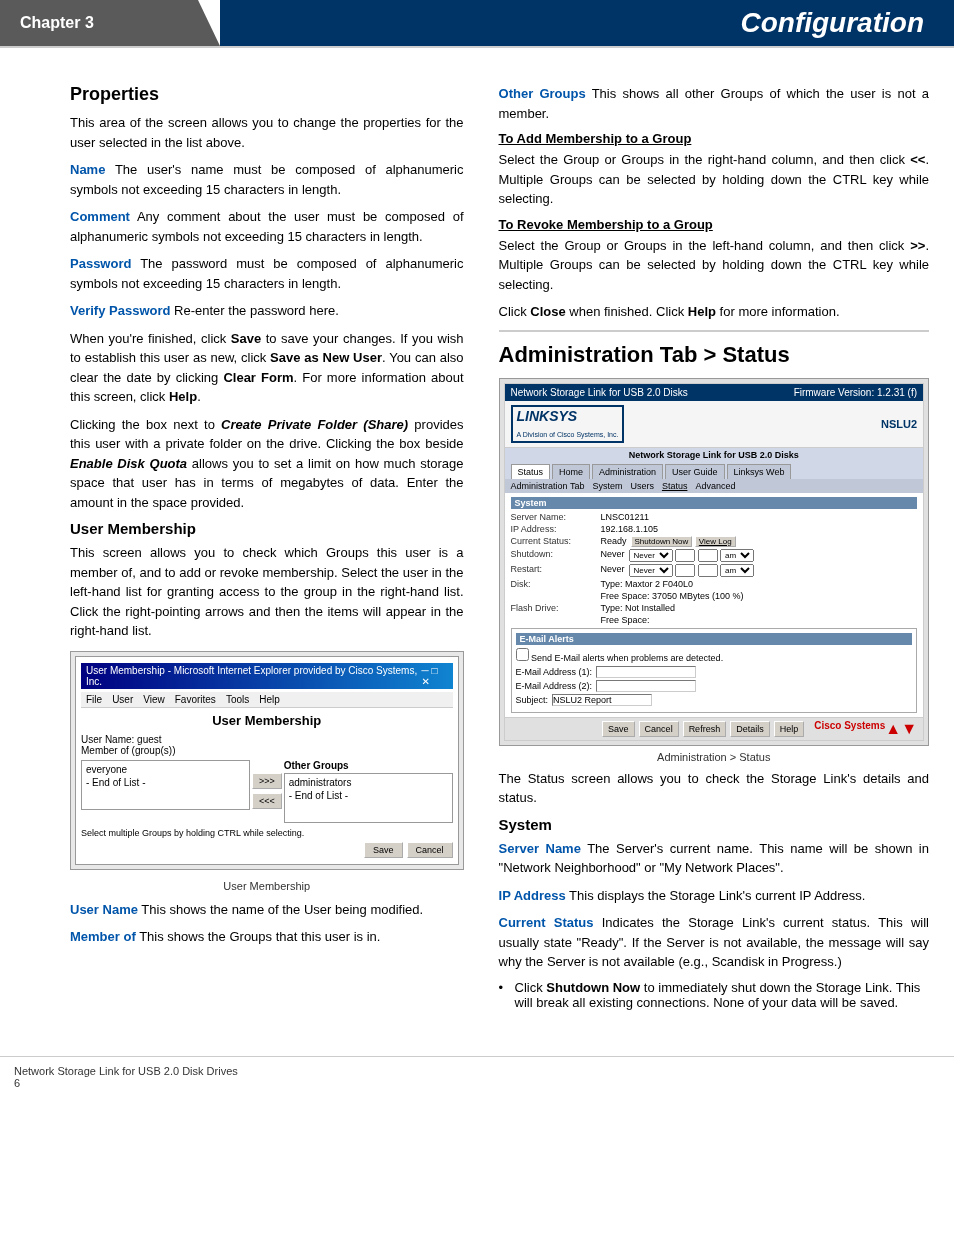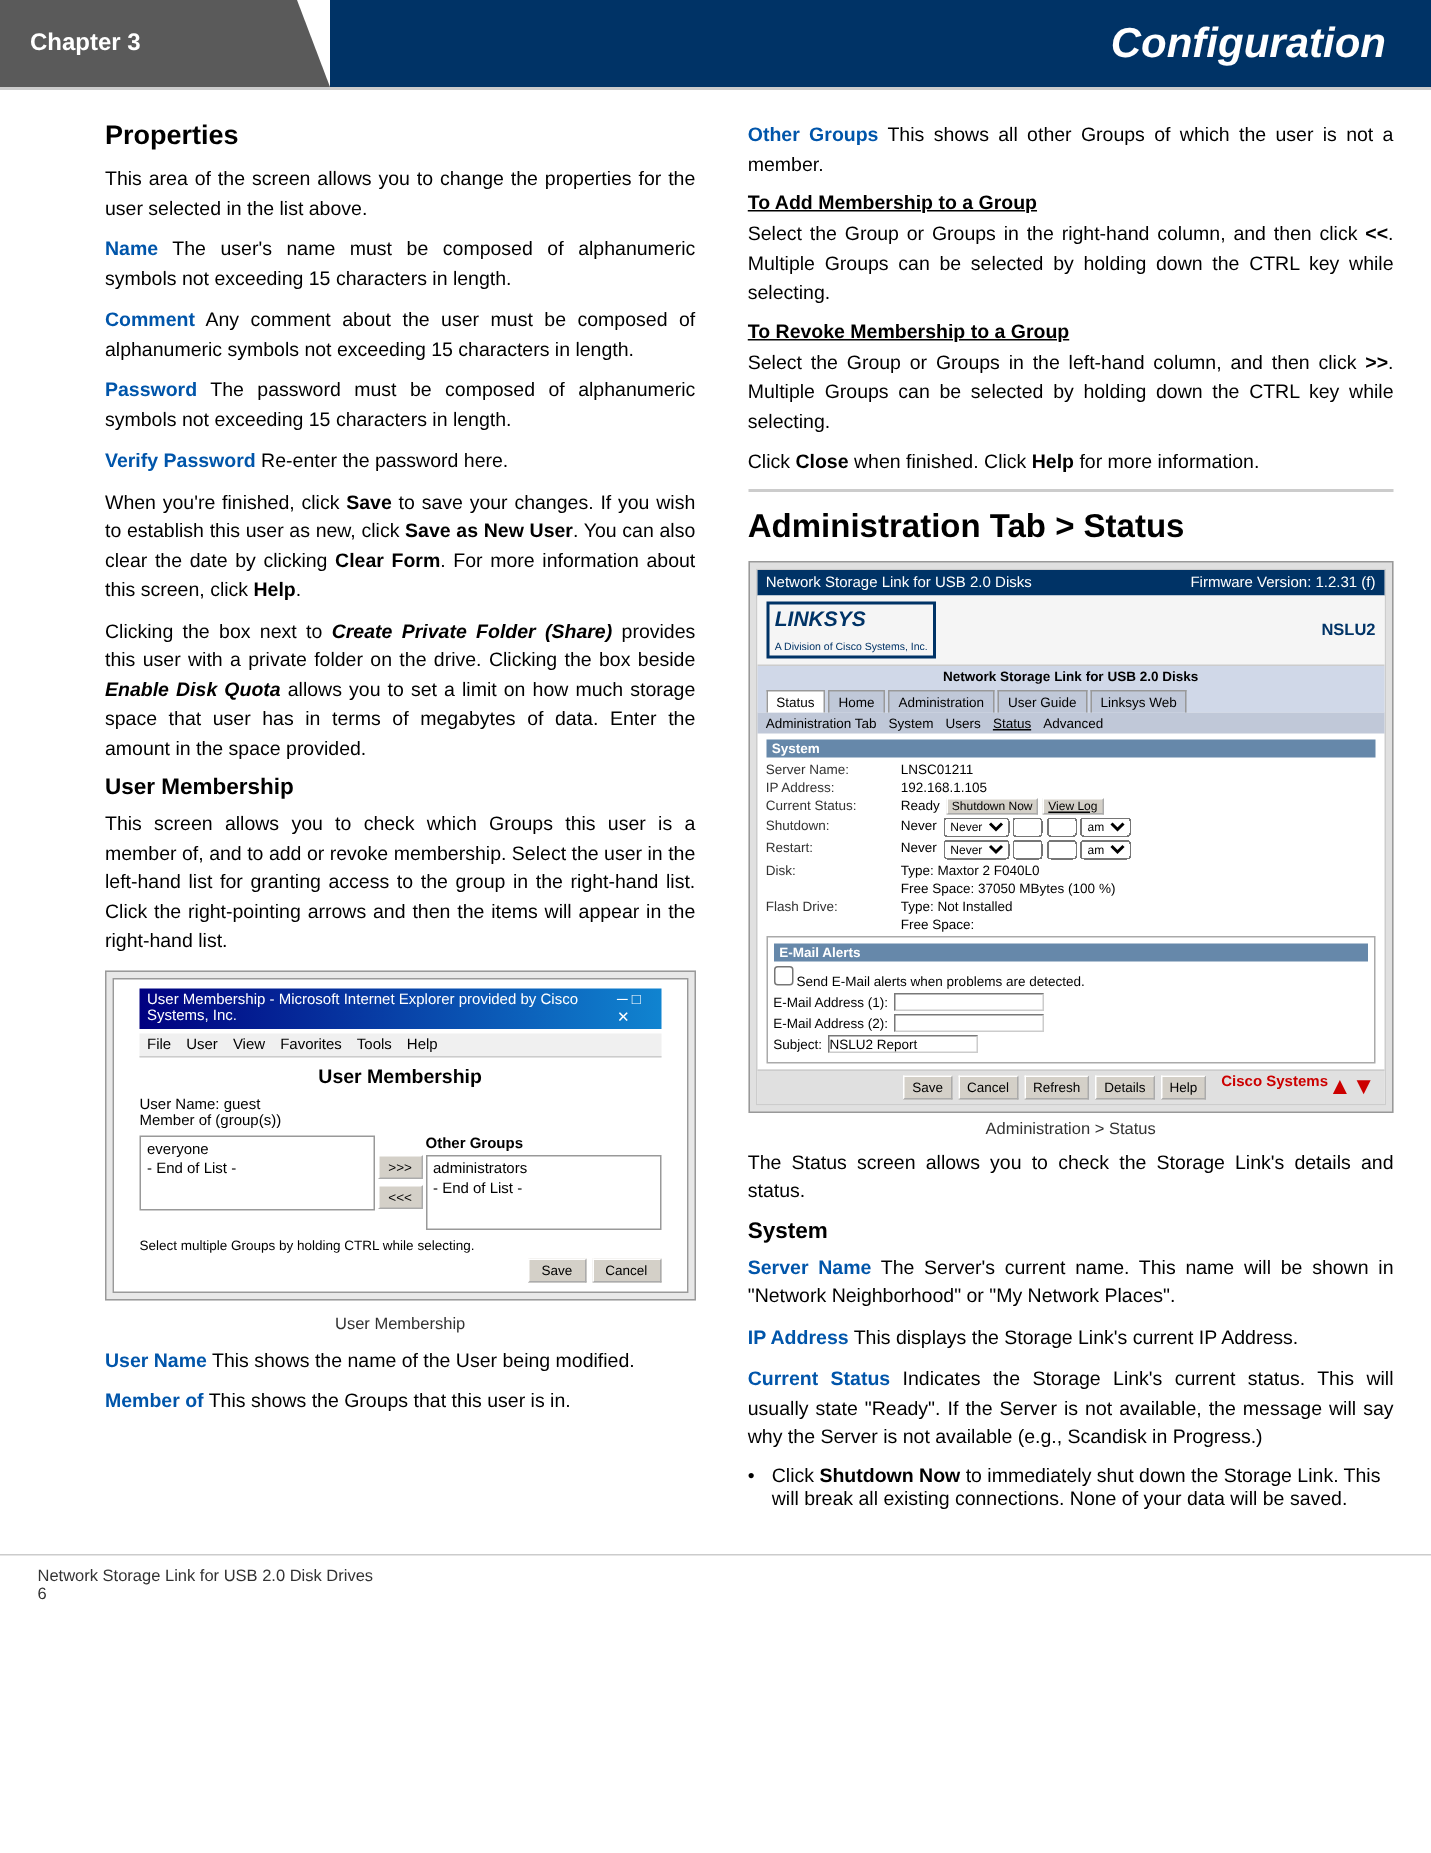--- a/index.html
+++ b/index.html
@@ -9,24 +9,24 @@
       background: #fff;
       color: #000;
       width: 954px;
       min-height: 1235px;
     }
 
     
     .header {
       display: flex;
       align-items: stretch;
-      height: 60px;
+      height: 48px;
       background: #fff;
       border-bottom: 2px solid #ccc;
-      margin-bottom: 0;
+      margin-bottom: 16px;
     }
     .header-chapter {
       background: #5a5a5a;
       color: #fff;
       font-size: 16px;
       font-weight: bold;
       padding: 0 20px;
       display: flex;
       align-items: center;
       min-width: 220px;
@@ -107,21 +107,21 @@
     
     .screenshot-box {
       border: 1px solid #999;
       background: #e8e8e8;
       margin: 10px 0;
       padding: 4px;
     }
     .screenshot-inner {
       background: #fff;
       border: 1px solid #999;
-      padding: 6px 17px;
+      padding: 6px 5px;
       font-size: 11px;
     }
     .screenshot-titlebar {
       background: linear-gradient(to right, #000080, #1084d0);
       color: #fff;
       font-size: 10px;
       padding: 2px 5px;
       display: flex;
       justify-content: space-between;
       align-items: center;
@@ -290,25 +290,25 @@
       background: #d4d0c8;
       border: 1px outset #fff;
       font-size: 9px;
       padding: 1px 5px;
     }
 
     
     .page-footer {
       display: flex;
       justify-content: space-between;
-      padding: 8px 25px;
+      padding: 8px 14px;
       border-top: 1px solid #ccc;
       font-size: 11px;
       color: #333;
-      margin-top: 2px;
+      margin-top: 18px;
       flex-direction: column;
     }
 
     
     .bullet-item {
       display: flex;
       gap: 6px;
       margin-bottom: 8px;
     }
     .bullet-dot {

